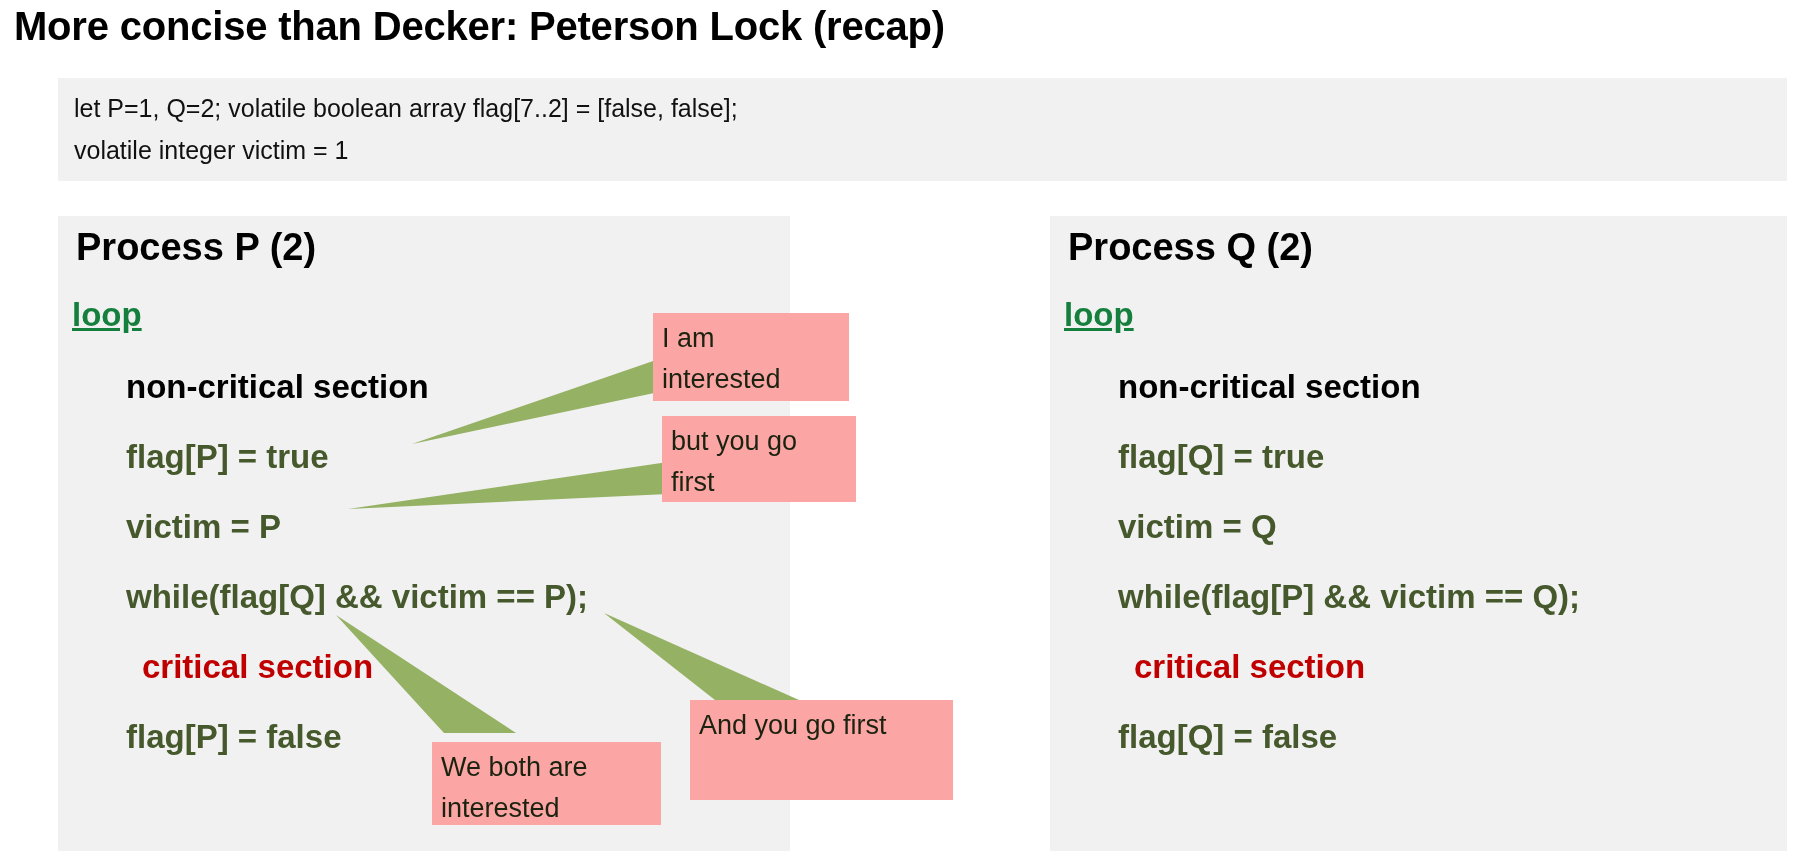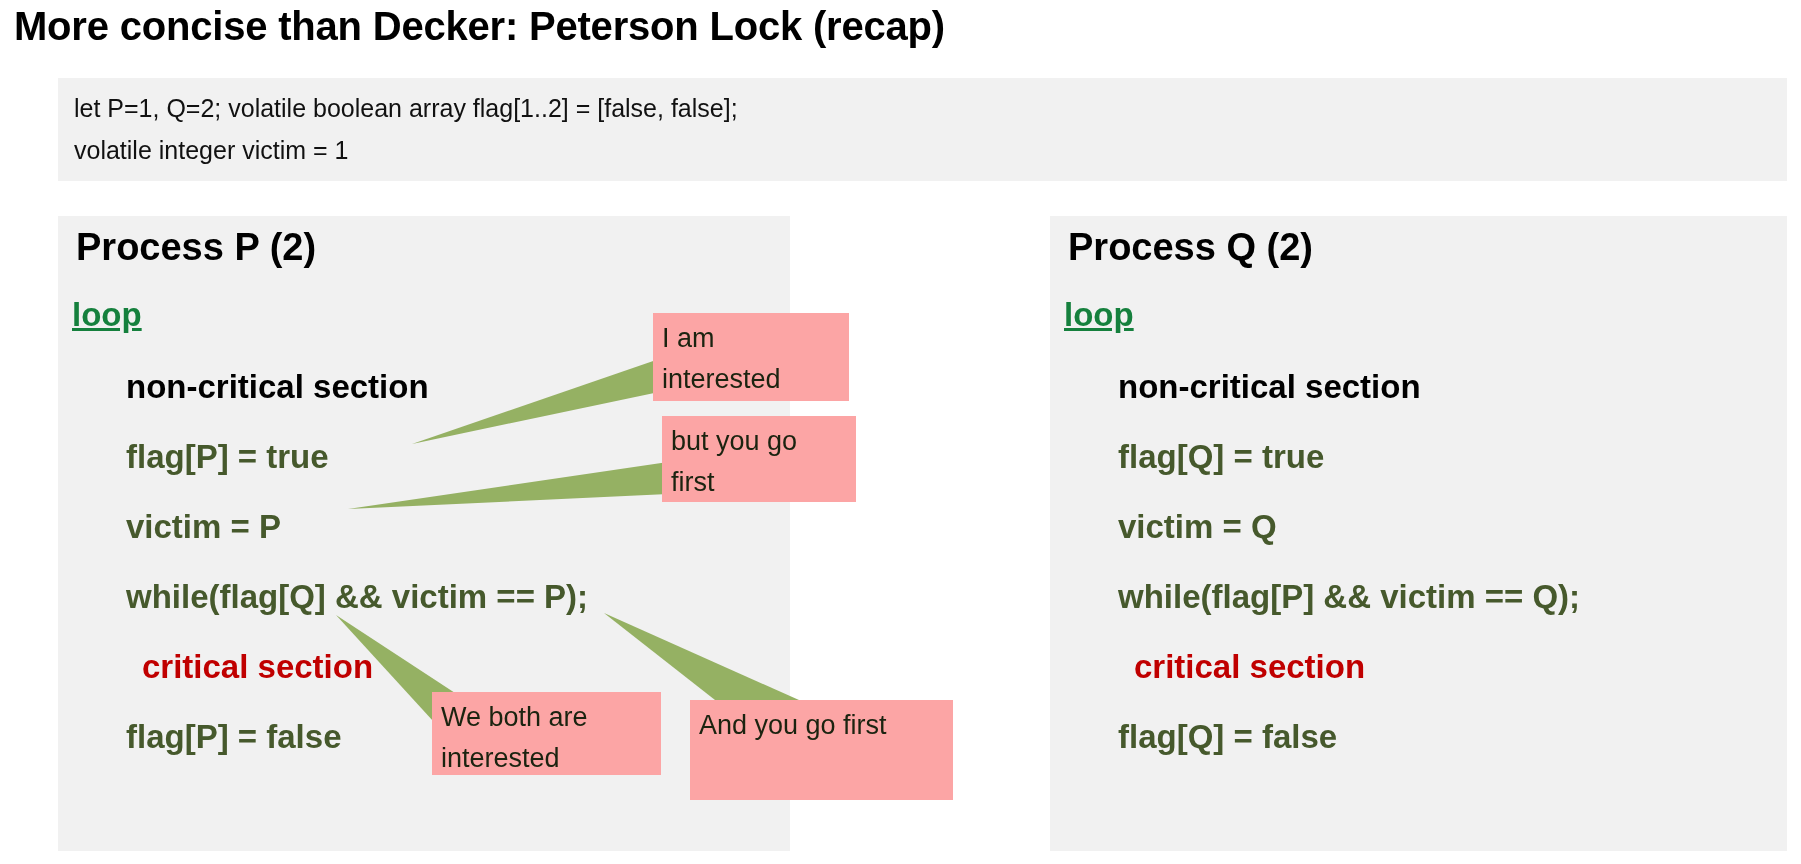--- a/index.html
+++ b/index.html
@@ -102,42 +102,42 @@
     font-size: 27px;
     line-height: 41px;
     padding: 5px 9px 6px 9px;
     box-sizing: border-box;
     z-index: 30;
   }
   .callout .c-line { display: block; white-space: nowrap; }
 
   #callout-i-am-interested   { left: 653px;  top: 313px; width: 196px; height: 88px; }
   #callout-but-you-go-first  { left: 662px;  top: 416px; width: 194px; height: 86px; }
-  #callout-we-both           { left: 432px;  top: 692px; width: 229px; height: 83px; }
+  #callout-we-both           { left: 432px;  top: 742px; width: 229px; height: 83px; }
   #callout-and-you-go-first  { left: 690px;  top: 700px; width: 263px; height: 100px; }
 
   
   #leaders {
     position: absolute;
     left: 0; top: 0;
     width: 1801px;
     height: 864px;
     z-index: 20;
     pointer-events: none;
   }
 </style>
 </head>
 <body>
 
 <div id="slide">
 
   <div id="slide-title">More concise than Decker: Peterson Lock (recap)</div>
 
   <div id="decl-box">
-    <div class="decl-line l0">let P=1, Q=2; volatile boolean array flag[1..2] = [false, false];</div>
+    <div class="decl-line l0">let P=1, Q=2; volatile boolean array flag[7..2] = [false, false];</div>
     <div class="decl-line l1">volatile integer victim = 1</div>
   </div>
 
   <div id="proc-p" class="proc-panel">
     <div class="proc-heading">Process P (2)</div>
     <div class="code-line kw ln0">loop</div>
     <div class="code-line plain ln1">non-critical section</div>
     <div class="code-line stmt ln2">flag[P] = true</div>
     <div class="code-line stmt ln3">victim = P</div>
     <div class="code-line stmt ln4">while(flag[Q] &amp;&amp; victim == P);</div>

